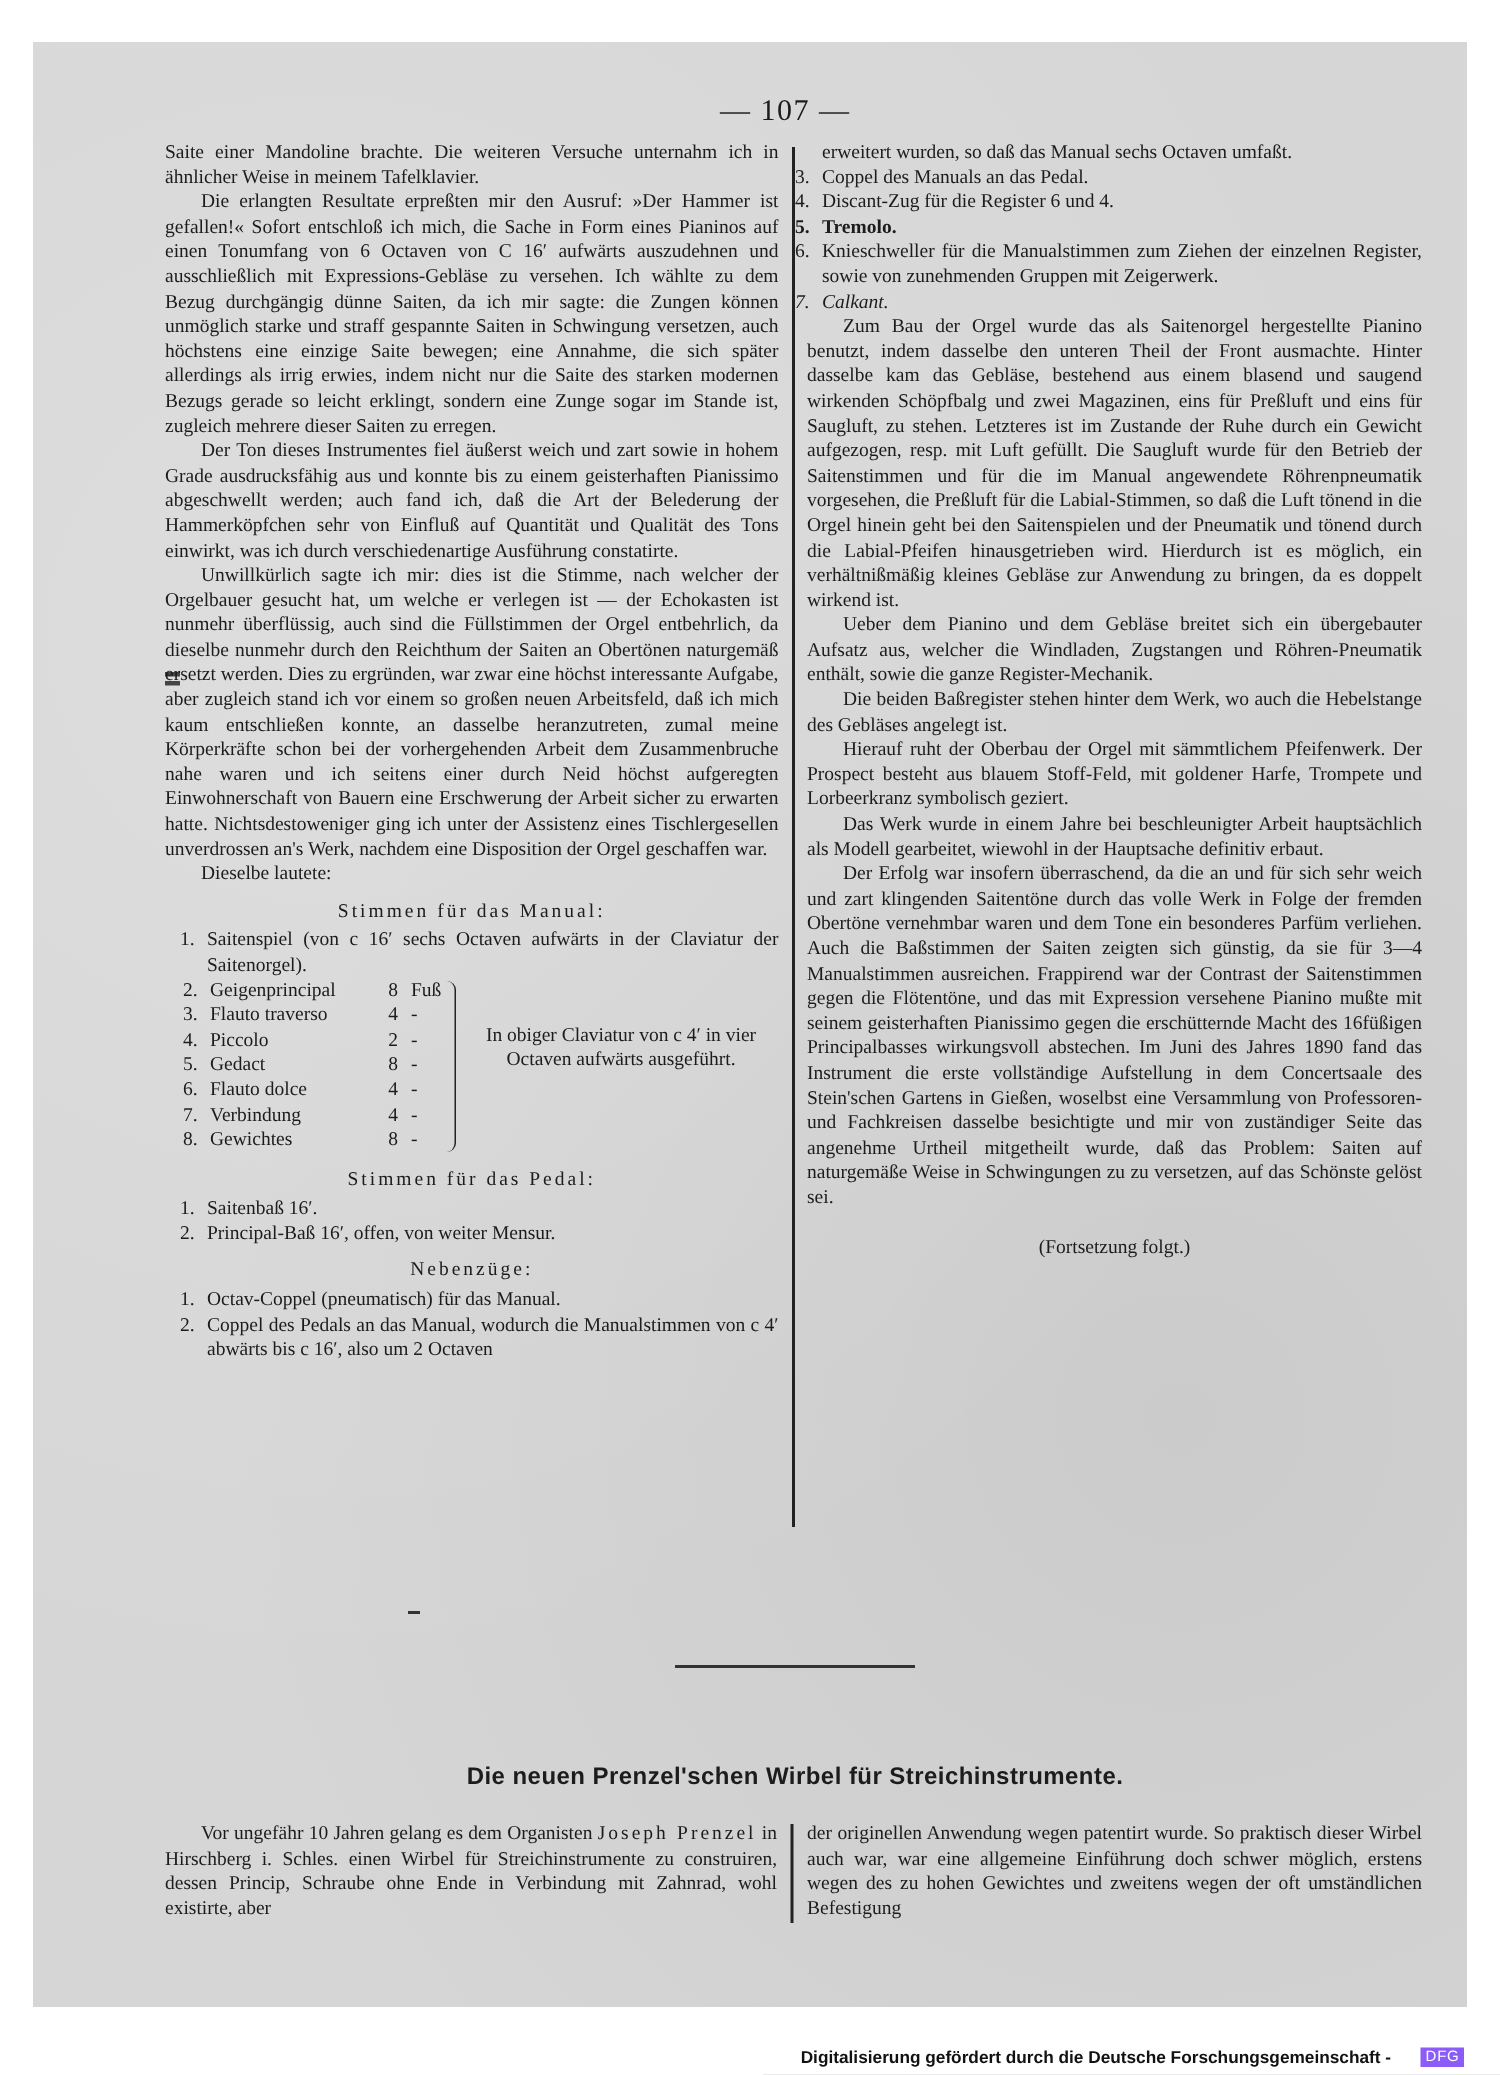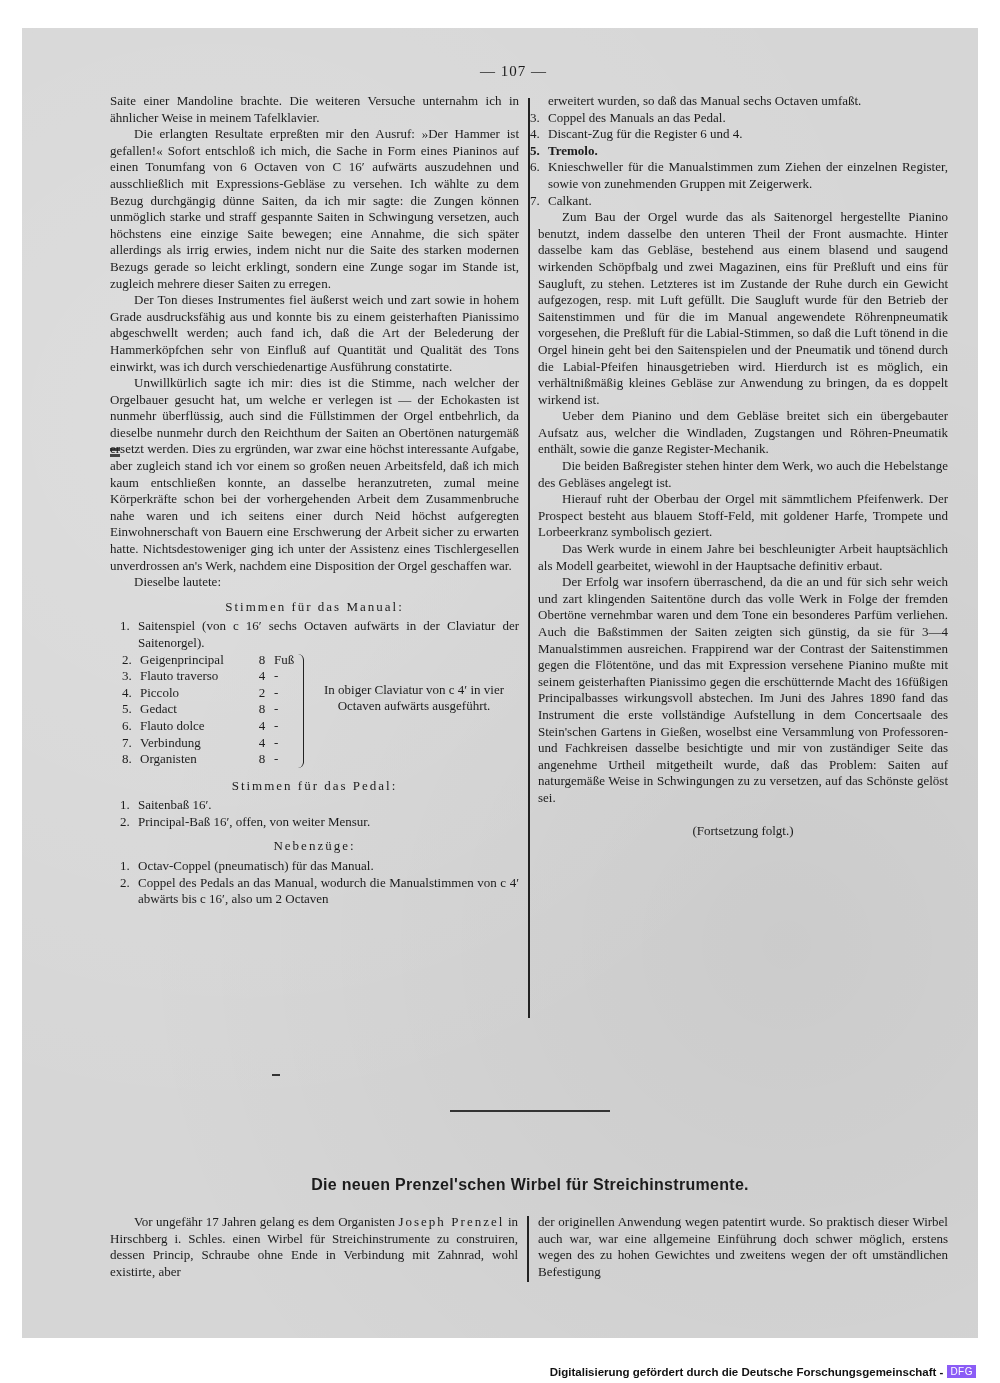--- a/index.html
+++ b/index.html
@@ -2,21 +2,21 @@
 <html><head>
 <meta charset="utf-8">
 <style>
   html, body { margin:0; padding:0; }
   body { width:1000px; height:1383px; background:#ffffff; position:relative; overflow:hidden;
          font-family:"Liberation Serif","DejaVu Serif",serif; color:#1c1c1c; }
   .page { position:absolute; left:22px; top:28px; width:956px; height:1310px;
           background:#d6d6d6;
           background-image: radial-gradient(circle at 20% 30%, rgba(255,255,255,0.18), transparent 60%),
                             radial-gradient(circle at 80% 70%, rgba(0,0,0,0.05), transparent 55%); }
-  .pnum { position:absolute; left:480px; top:63px; font-size:15px; letter-spacing:1px; }
+  .pnum { position:absolute; left:480px; top:63px; font-size:20px; letter-spacing:1px; }
   .col { position:absolute; font-size:13px; line-height:16.6px; text-align:justify; }
   .col p { margin:0; }
   .col .ind { text-indent:24px; }
   .col .last { text-align-last:left; }
   #colL { left:110px; top:93px; width:409px; }
   #colR { left:538px; top:93px; width:410px; }
   .rule-v { position:absolute; background:#222; width:2px; }
   .subhead { text-align:center; letter-spacing:2px; margin:8px 0 3px 0 !important; }
   .li { padding-left:28px; text-indent:-18px; }
   .li .n { display:inline-block; width:18px; text-indent:0; }
@@ -30,21 +30,21 @@
   .brace-note { position:absolute; left:200px; top:30px; width:208px; text-align:center; text-align-last:center; }
   .cont { text-align:center; margin-top:16px !important; }
   .dash-mark { position:absolute; left:272px; top:1074px; width:8px; height:2px; background:#333; }
   .sep { position:absolute; left:450px; top:1110px; width:160px; height:2px; background:#333; }
   .title2 { position:absolute; left:100px; top:1176px; width:860px; text-align:center;
             font-family:"Liberation Sans","DejaVu Sans",sans-serif; font-weight:bold; font-size:16px; letter-spacing:0.3px; }
   #colL2 { left:110px; top:1214px; width:408px; }
   #colR2 { left:538px; top:1214px; width:410px; }
   .sp { letter-spacing:2px; }
   .footer { position:absolute; right:24px; top:1365px; font-family:"Liberation Sans","DejaVu Sans",sans-serif;
-            font-size:11.5px; font-weight:bold; color:#111; display:flex; align-items:center; gap:4px; }
+            font-size:11.5px; font-weight:bold; color:#111; display:flex; align-items:center; gap:20px; }
   .dfg { background:#8b5cf6; color:#fff; font-size:10px; font-weight:normal; padding:1px 3px; letter-spacing:0.5px; }
   .smudge { position:absolute; left:110px; top:448px; width:12px; height:14px; }
   .smudge i { display:block; height:3px; background:#444; margin-bottom:3px; width:10px; }
 </style>
 </head>
 <body>
 
 <div class="page"></div>
 
 <div class="pnum">— 107 —</div>
@@ -99,21 +99,21 @@
         <span class="ft">-</span>
       </div>
     <div class="reg-row" style="top:83px">
         <span class="n">7.</span>
         <span class="nm">Verbindung</span>
         <span class="sz">4</span>
         <span class="ft">-</span>
       </div>
     <div class="reg-row" style="top:99.6px">
         <span class="n">8.</span>
-        <span class="nm">Organisten</span>
+        <span class="nm">Gewichtes</span>
         <span class="sz">8</span>
         <span class="ft">-</span>
       </div>
     <div class="brace"></div>
     <div class="brace-note">In obiger Claviatur von c 4′ in vier Octaven aufwärts ausgeführt.</div>
   </div>
 
   <p class="subhead">Stimmen für das Pedal:</p>
   <p class="li"><span class="n">1.</span><span>Saitenbaß 16′.</span></p>
   <p class="li"><span class="n">2.</span><span>Principal-Baß 16′, offen, von weiter Mensur.</span></p>
@@ -122,37 +122,37 @@
   <p class="li"><span class="n">1.</span><span>Octav-Coppel (pneumatisch) für das Manual.</span></p>
   <p class="li"><span class="n">2.</span><span>Coppel des Pedals an das Manual, wodurch die Manualstimmen von c 4′ abwärts bis c 16′, also um 2 Octaven</span></p>
 </div>
 
 <div class="col" id="colR">
   <p style="padding-left:10px">erweitert wurden, so daß das Manual sechs Octaven umfaßt.</p>
   <p class="li" style="padding-left:10px; text-indent:-18px;"><span class="n">3.</span><span>Coppel des Manuals an das Pedal.</span></p>
   <p class="li" style="padding-left:10px; text-indent:-18px;"><span class="n">4.</span><span>Discant-Zug für die Register 6 und 4.</span></p>
   <p class="li" style="padding-left:10px; text-indent:-18px;font-weight:bold;"><span class="n">5.</span><span>Tremolo.</span></p>
   <p class="li" style="padding-left:10px; text-indent:-18px;"><span class="n">6.</span><span>Knieschweller für die Manualstimmen zum Ziehen der einzelnen Register, sowie von zunehmenden Gruppen mit Zeigerwerk.</span></p>
-  <p class="li" style="padding-left:10px; text-indent:-18px;"><span class="n">7.</span><span>Calkant.</span></p>
+  <p class="li" style="padding-left:10px; text-indent:-18px;font-style:italic;"><span class="n">7.</span><span>Calkant.</span></p>
   <p class="ind">Zum Bau der Orgel wurde das als Saitenorgel hergestellte Pianino benutzt, indem dasselbe den unteren Theil der Front ausmachte. Hinter dasselbe kam das Gebläse, bestehend aus einem blasend und saugend wirkenden Schöpfbalg und zwei Magazinen, eins für Preßluft und eins für Saugluft, zu stehen. Letzteres ist im Zustande der Ruhe durch ein Gewicht aufgezogen, resp. mit Luft gefüllt. Die Saugluft wurde für den Betrieb der Saitenstimmen und für die im Manual angewendete Röhrenpneumatik vorgesehen, die Preßluft für die Labial-Stimmen, so daß die Luft tönend in die Orgel hinein geht bei den Saitenspielen und der Pneumatik und tönend durch die Labial-Pfeifen hinausgetrieben wird. Hierdurch ist es möglich, ein verhältnißmäßig kleines Gebläse zur Anwendung zu bringen, da es doppelt wirkend ist.</p>
   <p class="ind">Ueber dem Pianino und dem Gebläse breitet sich ein übergebauter Aufsatz aus, welcher die Windladen, Zugstangen und Röhren-Pneumatik enthält, sowie die ganze Register-Mechanik.</p>
   <p class="ind">Die beiden Baßregister stehen hinter dem Werk, wo auch die Hebelstange des Gebläses angelegt ist.</p>
   <p class="ind">Hierauf ruht der Oberbau der Orgel mit sämmtlichem Pfeifenwerk. Der Prospect besteht aus blauem Stoff-Feld, mit goldener Harfe, Trompete und Lorbeerkranz symbolisch geziert.</p>
   <p class="ind">Das Werk wurde in einem Jahre bei beschleunigter Arbeit hauptsächlich als Modell gearbeitet, wiewohl in der Hauptsache definitiv erbaut.</p>
   <p class="ind">Der Erfolg war insofern überraschend, da die an und für sich sehr weich und zart klingenden Saitentöne durch das volle Werk in Folge der fremden Obertöne vernehmbar waren und dem Tone ein besonderes Parfüm verliehen. Auch die Baßstimmen der Saiten zeigten sich günstig, da sie für 3—4 Manualstimmen ausreichen. Frappirend war der Contrast der Saitenstimmen gegen die Flötentöne, und das mit Expression versehene Pianino mußte mit seinem geisterhaften Pianissimo gegen die erschütternde Macht des 16füßigen Principalbasses wirkungsvoll abstechen. Im Juni des Jahres 1890 fand das Instrument die erste vollständige Aufstellung in dem Concertsaale des Stein'schen Gartens in Gießen, woselbst eine Versammlung von Professoren- und Fachkreisen dasselbe besichtigte und mir von zuständiger Seite das angenehme Urtheil mitgetheilt wurde, daß das Problem: Saiten auf naturgemäße Weise in Schwingungen zu zu versetzen, auf das Schönste gelöst sei.</p>
   <p class="cont">(Fortsetzung folgt.)</p>
 </div>
 
 <div class="dash-mark"></div>
 <div class="sep"></div>
 
 <div class="title2">Die neuen Prenzel'schen Wirbel für Streichinstrumente.</div>
 
 <div class="col" id="colL2">
-  <p class="ind"><span>Vor ungefähr 17 Jahren gelang es dem Organisten </span><span class="sp">Joseph Prenzel</span><span> in Hirschberg i. Schles. einen Wirbel für Streichinstrumente zu construiren, dessen Princip, Schraube ohne Ende in Verbindung mit Zahnrad, wohl existirte, aber</span></p>
+  <p class="ind"><span>Vor ungefähr 10 Jahren gelang es dem Organisten </span><span class="sp">Joseph Prenzel</span><span> in Hirschberg i. Schles. einen Wirbel für Streichinstrumente zu construiren, dessen Princip, Schraube ohne Ende in Verbindung mit Zahnrad, wohl existirte, aber</span></p>
 </div>
 <div class="col" id="colR2">
   <p>der originellen Anwendung wegen patentirt wurde. So praktisch dieser Wirbel auch war, war eine allgemeine Einführung doch schwer möglich, erstens wegen des zu hohen Gewichtes und zweitens wegen der oft umständlichen Befestigung</p>
 </div>
 
 <div class="footer">
   <span>Digitalisierung gefördert durch die Deutsche Forschungsgemeinschaft -</span>
   <span class="dfg">DFG</span>
 </div>
 

